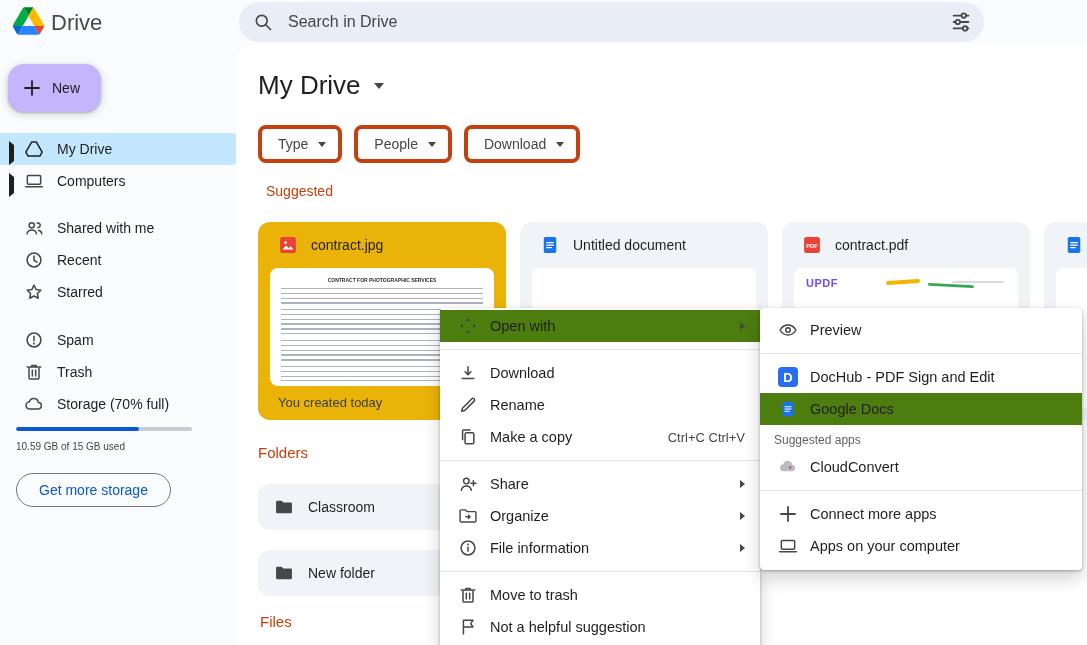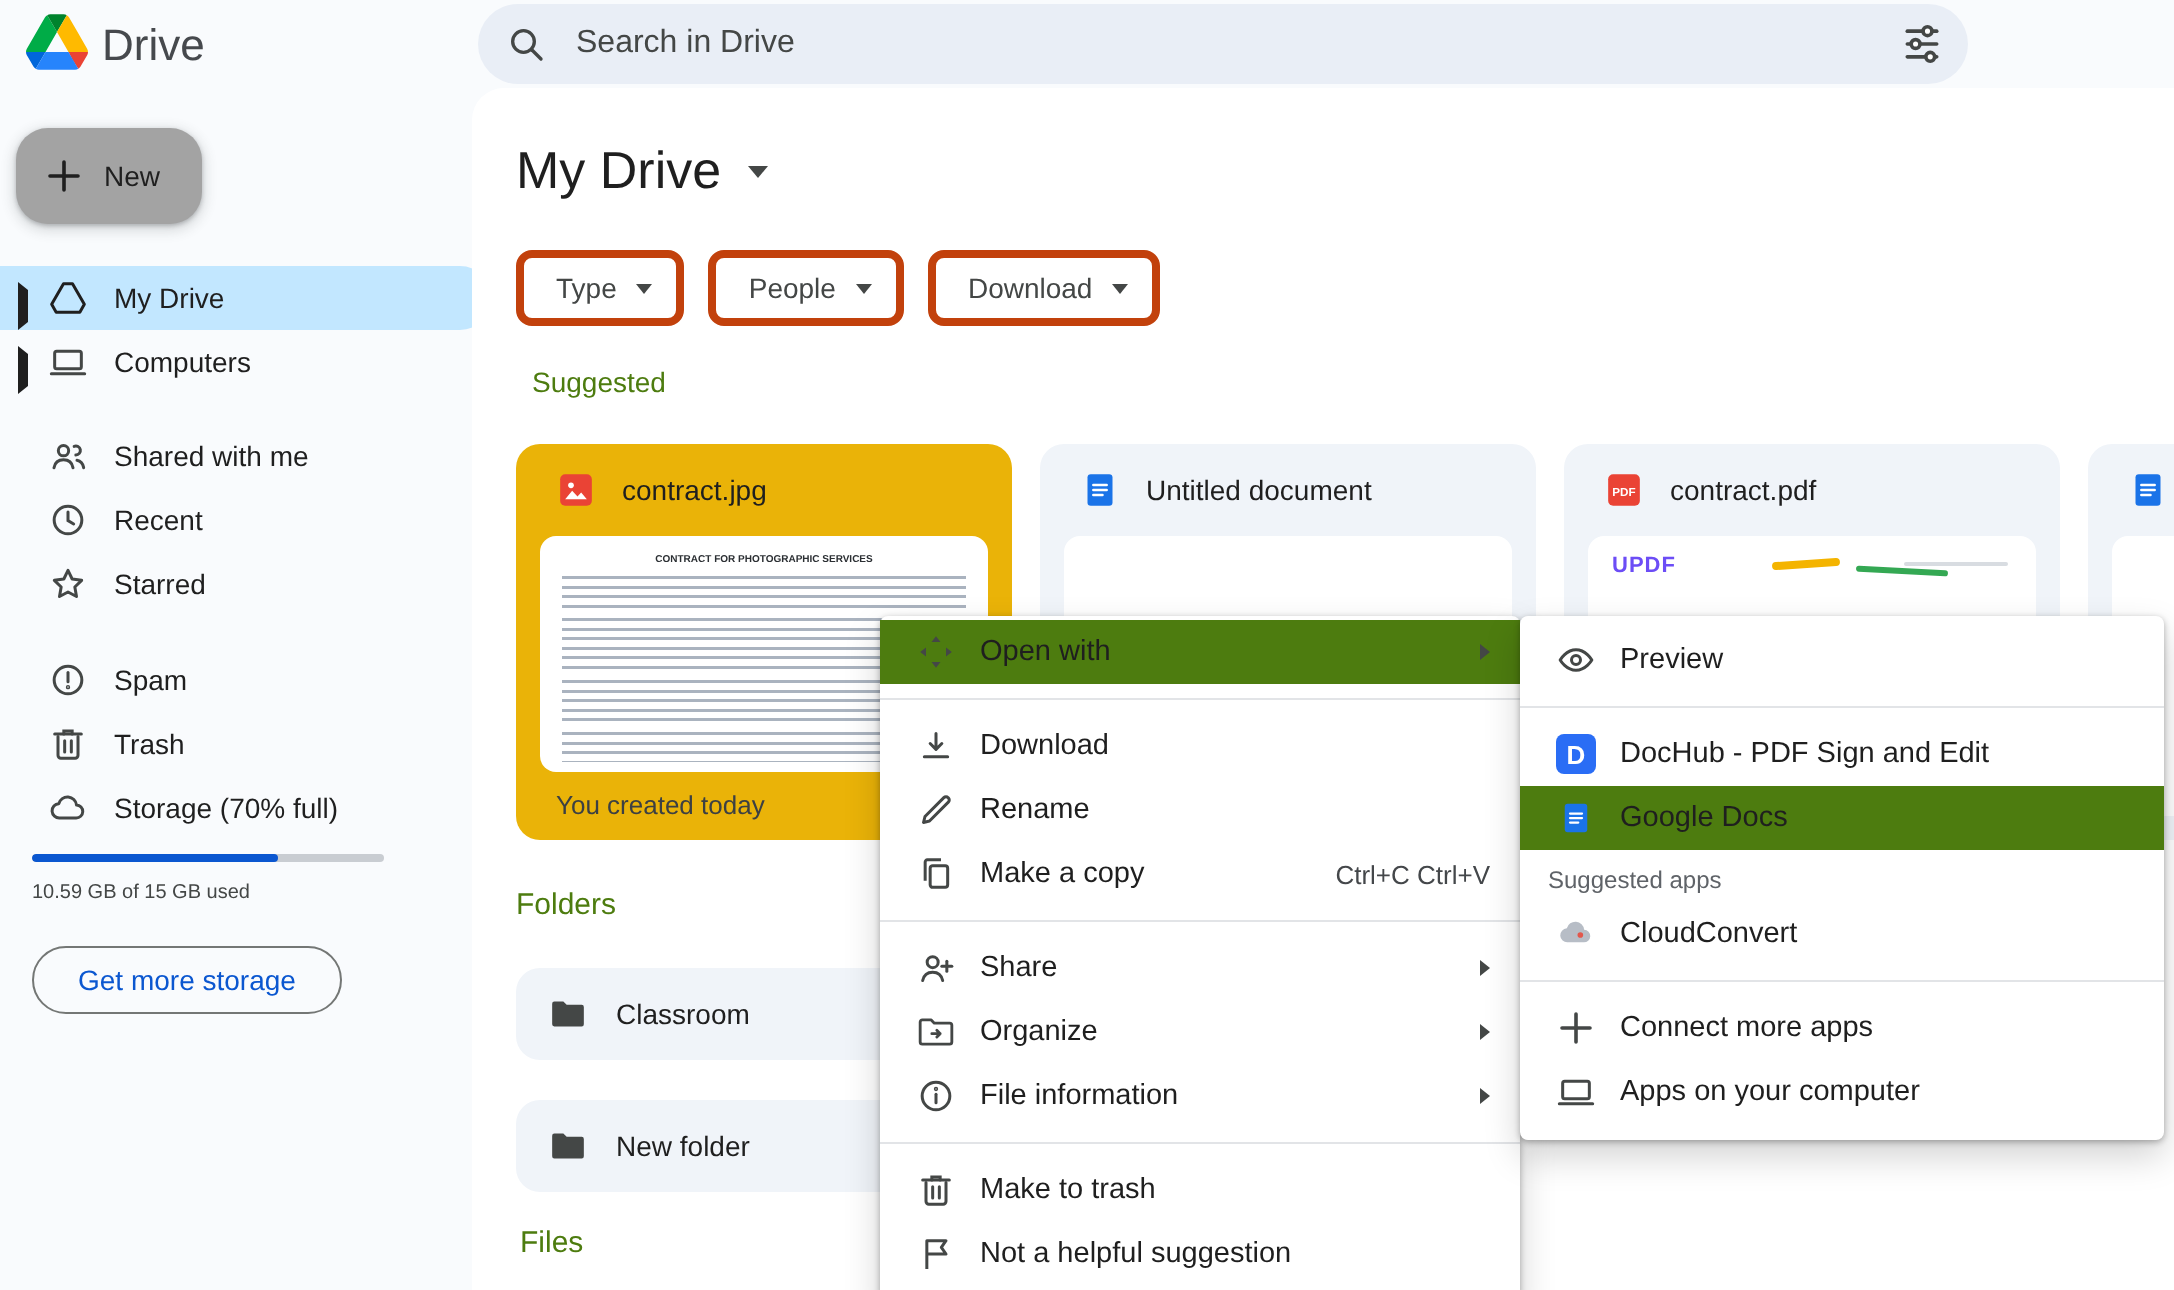--- a/index.html
+++ b/index.html
@@ -11,41 +11,41 @@
   
   .logo{left:13px;top:7px}
   .app-title{left:51px;top:10px;font-size:22px;color:#46494d}
   .search{left:239px;top:2px;width:719px;height:40px;border-radius:21px;background:#e9eef6;
           display:flex;align-items:center;padding:0 12px 0 14px}
   .search input{flex:1;border:0;outline:0;background:transparent;font-size:16px;color:#3c4043;
                 margin-left:13px;font-family:inherit}
   .search input::placeholder{color:#444746;opacity:1}
 
   
-  .new-btn{left:8px;top:64px;height:48px;padding:0 21px 0 15px;background:#a3a3a3;border:0;border-radius:16px;
+  .new-btn{left:8px;top:64px;height:48px;padding:0 21px 0 15px;background:#c4b5fd;border:0;border-radius:16px;
            display:flex;align-items:center;gap:11px;font-size:14px;font-weight:500;color:#1f1f1f;
            box-shadow:0 1px 2px rgba(60,64,67,.3),0 2px 6px 2px rgba(60,64,67,.15);cursor:pointer;font-family:inherit}
   .nav-item{position:absolute;left:0;width:222px;height:32px;border-radius:0 16px 16px 0;display:flex;
             align-items:center;padding-left:24px;font-size:14px;color:#1f1f1f;cursor:pointer}
   .nav-item.sel{background:#c2e7ff;font-weight:500}
   .nav-item .expander{position:absolute;left:9px;top:12px}
   .nav-icon{width:20px;height:20px;margin-right:13px;flex:none}
   .storage-track{left:16px;top:427px;width:176px;height:4px;border-radius:2px;background:#c9cdd2;overflow:hidden}
   .storage-fill{height:100%;background:#0b57d0;border-radius:2px}
   .usage{left:16px;top:441px;font-size:10px;color:#444746}
   .get-more{left:16px;top:473px;height:34px;padding:0 22px;border-radius:17px;border:1px solid #747775;
             background:transparent;color:#0b57d0;font-size:14px;font-weight:500;cursor:pointer;font-family:inherit}
 
   
   .panel{left:236px;top:44px;width:851px;height:601px;background:#fff;border-top-left-radius:16px;overflow:hidden}
   .h1{left:22px;top:26px;font-size:26px;font-weight:400;display:flex;align-items:center;gap:13px}
   .chips{left:22px;top:81px;display:flex;gap:12px}
   .chip{height:30px;border:4px solid #c2410c;border-radius:8px;display:flex;align-items:center;gap:10px;
         padding:0 12px 0 16px;font-size:14px;color:#444746;background:#fff;cursor:pointer}
-  .sec{font-size:14px;font-weight:500;color:#4d7c0f}
+  .sec{font-size:14px;font-weight:500;color:#c2410c}
   .card{position:absolute;top:178px;width:248px;height:198px;border-radius:12px;background:#f0f4f9}
   .card.sel{background:#eab308}
   .card-head{height:46px;display:flex;align-items:center;gap:13px;padding:0 20px;font-size:14px;font-weight:500;
              white-space:nowrap;overflow:hidden}
   .card-prev{position:absolute;left:12px;right:12px;top:46px;bottom:12px;background:#fff;border-radius:8px;overflow:hidden}
   .card.sel .card-prev{bottom:34px}
   .badge{position:absolute;left:20px;bottom:10px;font-size:13px;color:#3c4043}
   .thumb-title{font-size:5px;font-weight:700;text-align:center;margin:9px 12px 5px;color:#2b2f33}
   .tlines{margin:0 11px 5px;background:repeating-linear-gradient(to bottom,#aab3bf 0,#aab3bf 1.5px,transparent 1.5px,transparent 4.8px)}
   .tl-a{height:16px}.tl-b{height:26px}.tl-c{height:21px}.tl-d{height:15px}
@@ -416,21 +416,21 @@
   <div class="m-item">
     <span class="mi-icon">
       <svg width="20" height="20" viewBox="0 0 24 24" fill="none" stroke="#444746" stroke-width="1.8" stroke-linecap="round">
         <path d="M6 7.5v11.3A1.7 1.7 0 0 0 7.7 20.5h8.6A1.7 1.7 0 0 0 18 18.8V7.5"></path>
         <line x1="4" y1="6" x2="20" y2="6"></line>
           <path d="M9.5 6V4.2h5V6"></path>
         <line x1="10" y1="10" x2="10" y2="16.8"></line>
           <line x1="14" y1="10" x2="14" y2="16.8"></line>
       </svg>
     </span>
-    <span>Make to trash</span>
+    <span>Move to trash</span>
   </div>
   <div class="m-item">
     <span class="mi-icon">
       <svg width="20" height="20" viewBox="0 0 24 24" fill="none" stroke="#444746" stroke-width="1.8" stroke-linejoin="round">
         <path d="M6.5 21V4H18l-2.8 4L18 12H6.5"></path>
       </svg>
     </span>
     <span>Not a helpful suggestion</span>
   </div>
 </div>

